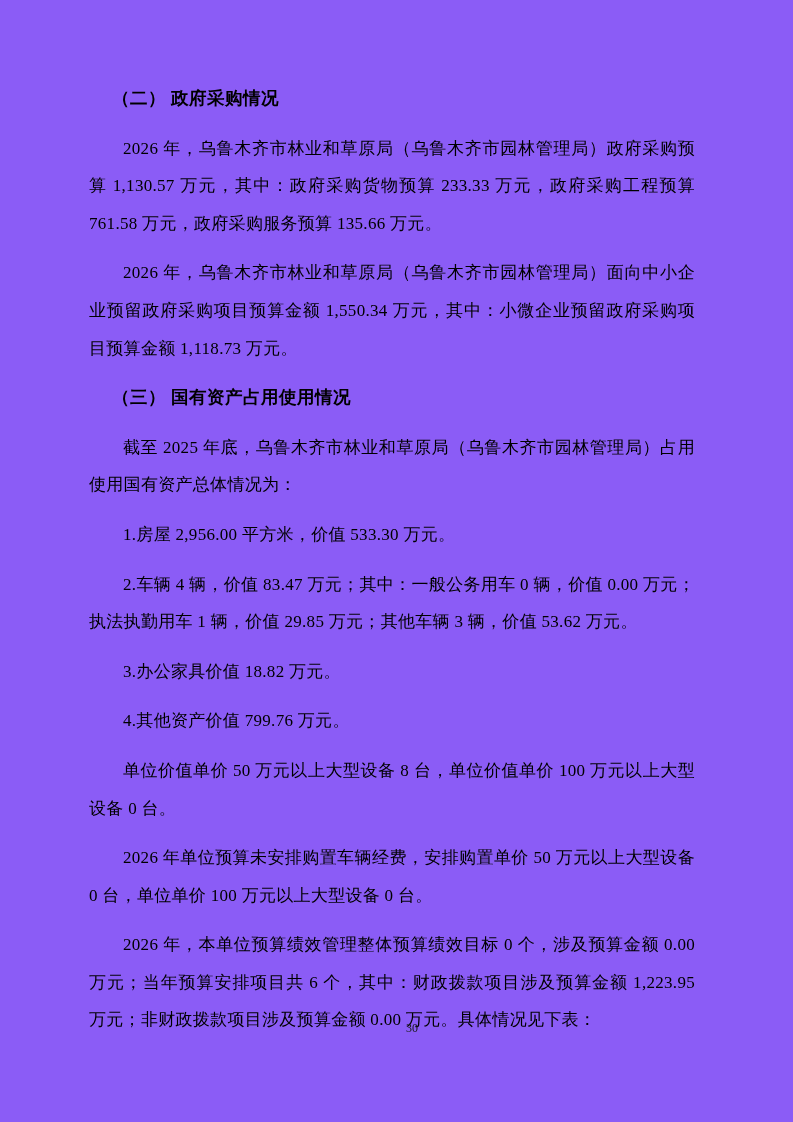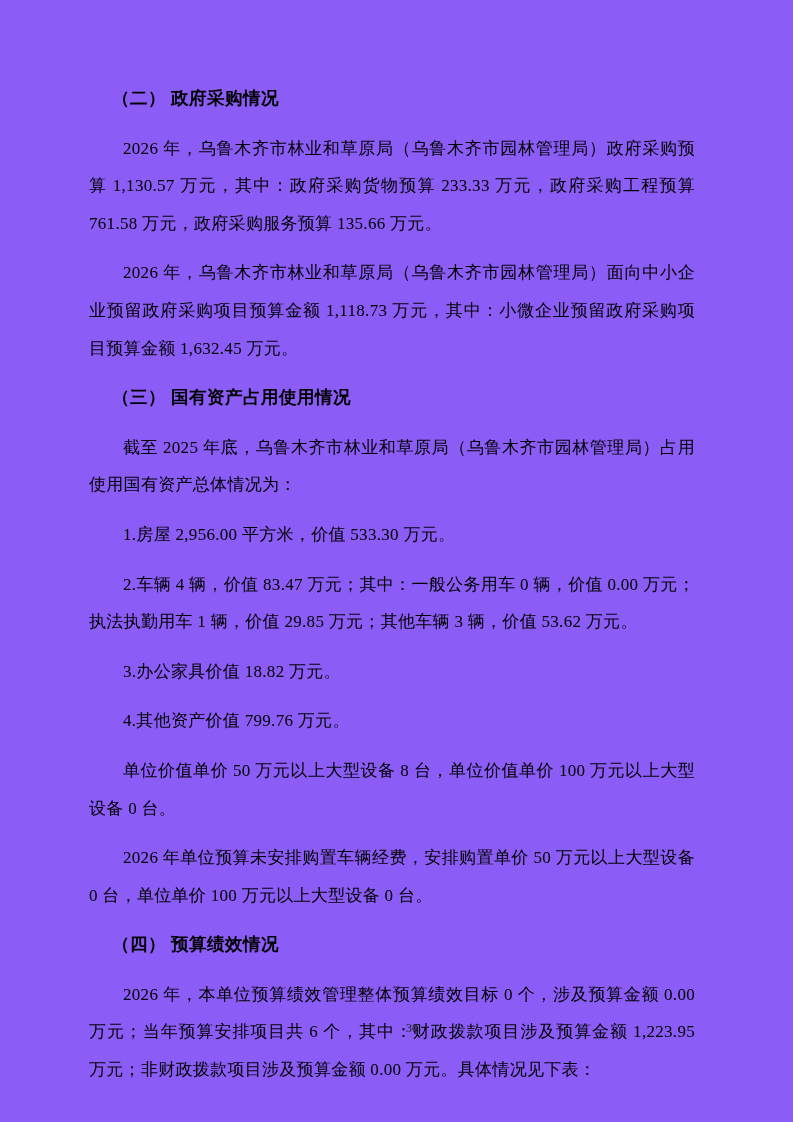--- a/index.html
+++ b/index.html
@@ -51,30 +51,29 @@
   }
 </style>
 </head>
 <body>
 
 <div class="page">
   <div class="content">
 
     <h2>（二） 政府采购情况</h2>
     <p>2026 年，乌鲁木齐市林业和草原局（乌鲁木齐市园林管理局）政府采购预算 1,130.57 万元，其中：政府采购货物预算 233.33 万元，政府采购工程预算 761.58 万元，政府采购服务预算 135.66 万元。</p>
-    <p>2026 年，乌鲁木齐市林业和草原局（乌鲁木齐市园林管理局）面向中小企业预留政府采购项目预算金额 1,118.73 万元，其中：小微企业预留政府采购项目预算金额 1,632.45 万元。</p>
+    <p>2026 年，乌鲁木齐市林业和草原局（乌鲁木齐市园林管理局）面向中小企业预留政府采购项目预算金额 1,550.34 万元，其中：小微企业预留政府采购项目预算金额 1,118.73 万元。</p>
 
     <h2>（三） 国有资产占用使用情况</h2>
     <p>截至 2025 年底，乌鲁木齐市林业和草原局（乌鲁木齐市园林管理局）占用使用国有资产总体情况为：</p>
     <p>1.房屋 2,956.00 平方米，价值 533.30 万元。</p>
     <p>2.车辆 4 辆，价值 83.47 万元；其中：一般公务用车 0 辆，价值 0.00 万元；执法执勤用车 1 辆，价值 29.85 万元；其他车辆 3 辆，价值 53.62 万元。</p>
     <p>3.办公家具价值 18.82 万元。</p>
     <p>4.其他资产价值 799.76 万元。</p>
     <p>单位价值单价 50 万元以上大型设备 8 台，单位价值单价 100 万元以上大型设备 0 台。</p>
     <p>2026 年单位预算未安排购置车辆经费，安排购置单价 50 万元以上大型设备 0 台，单位单价 100 万元以上大型设备 0 台。</p>
 
-    <h2>（四） 预算绩效情况</h2>
     <p>2026 年，本单位预算绩效管理整体预算绩效目标 0 个，涉及预算金额 0.00 万元；当年预算安排项目共 6 个，其中：财政拨款项目涉及预算金额 1,223.95 万元；非财政拨款项目涉及预算金额 0.00 万元。具体情况见下表：</p>
 
   </div>
 
   <div class="footer">30</div>
 </div>
 
 </body></html>

